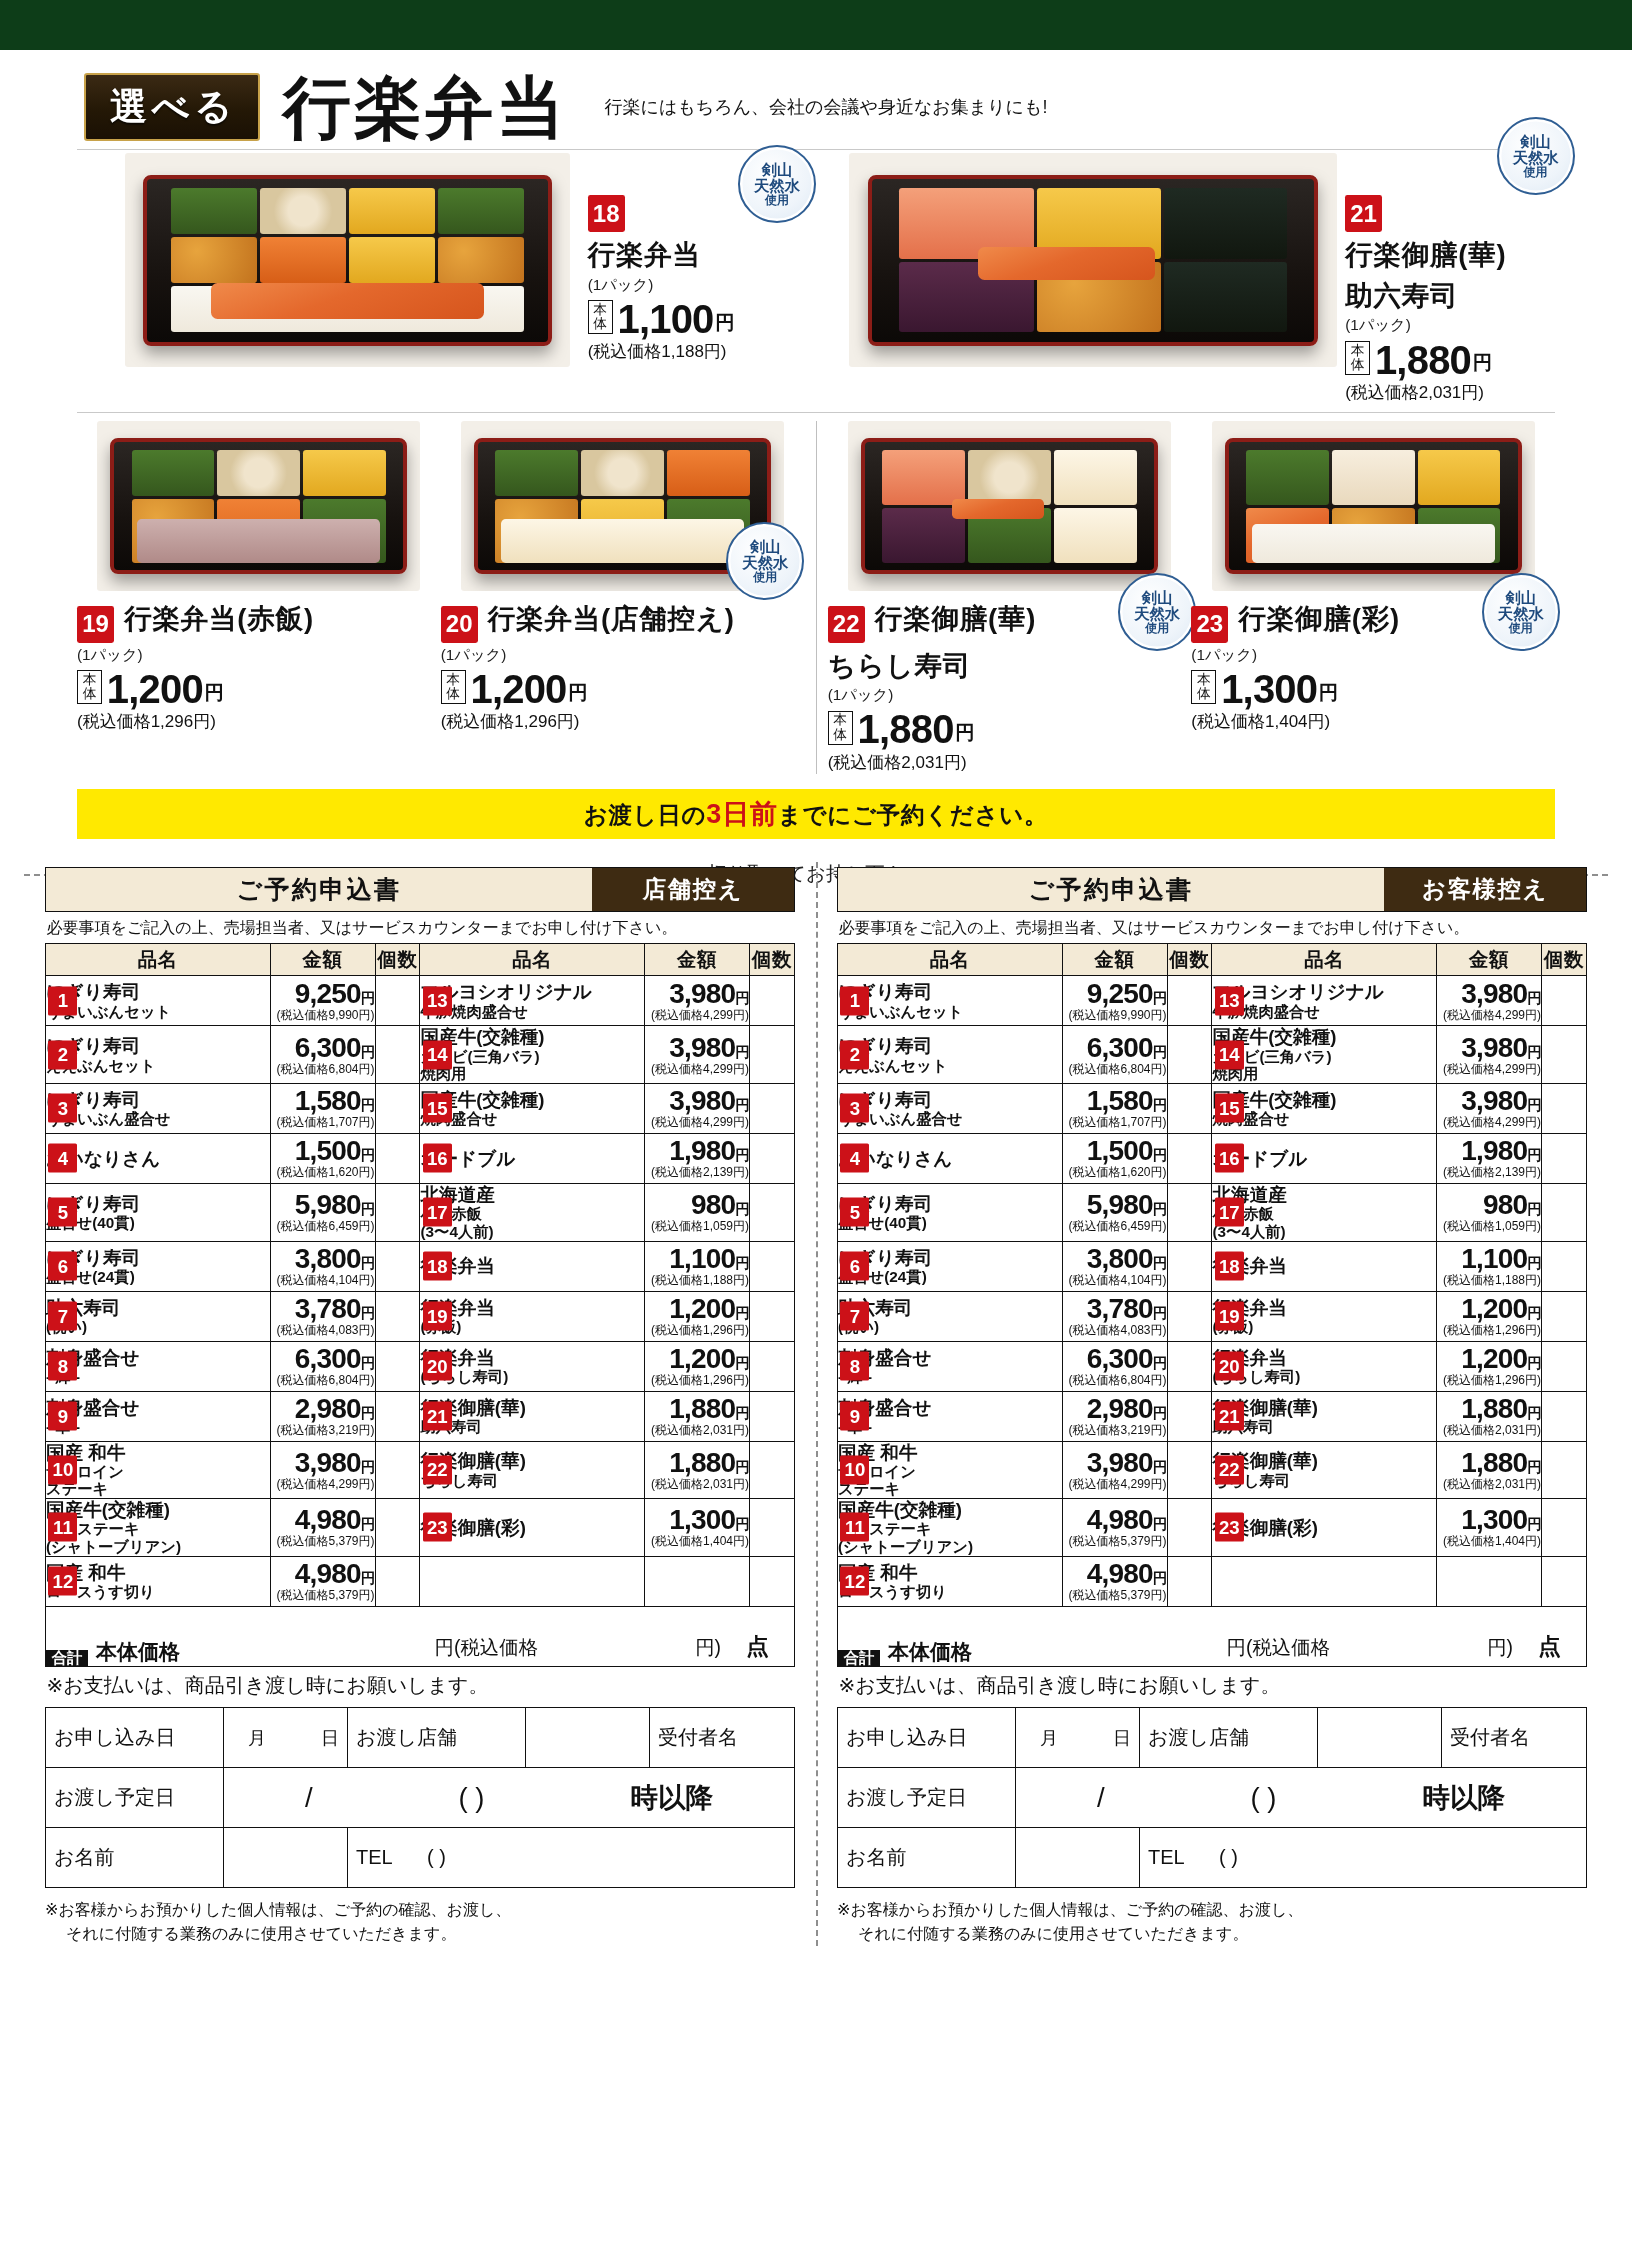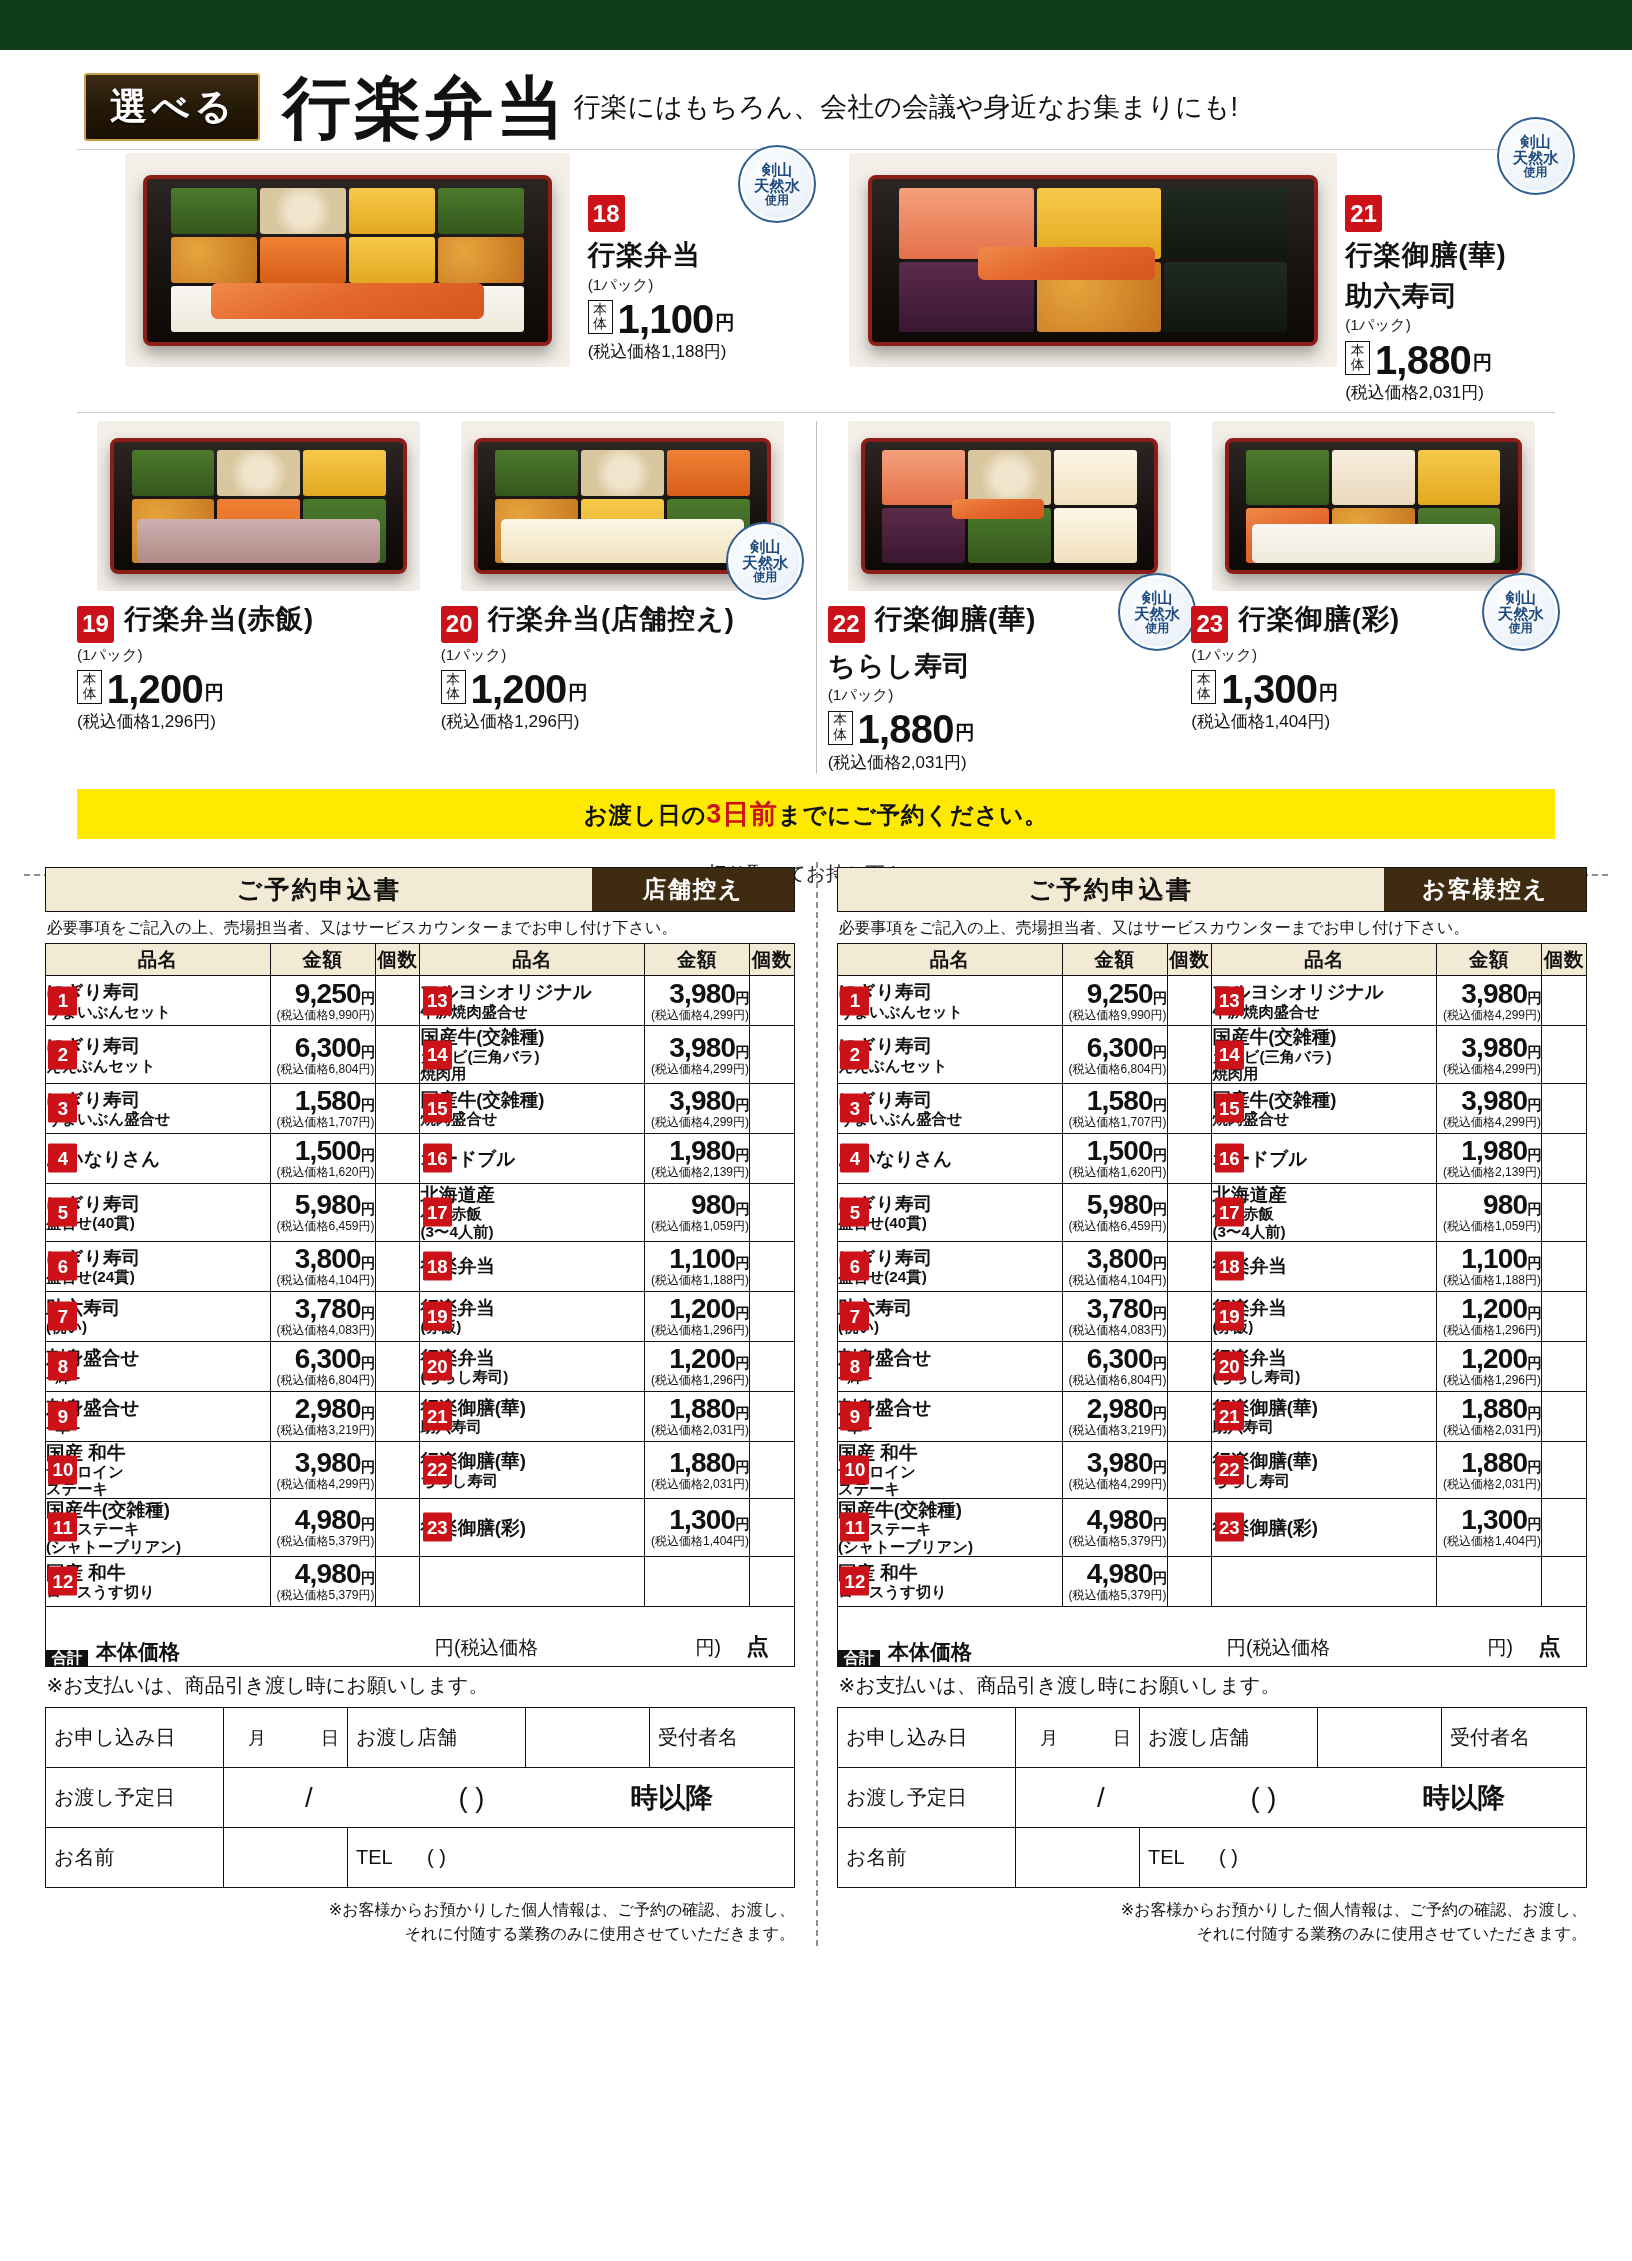--- a/index.html
+++ b/index.html
@@ -33,22 +33,22 @@
   }
   .title-main {
     font-size: 68px;
     font-weight: bold;
     letter-spacing: 3.2px;
     margin-left: 22.6px;
     line-height:1;
     color:#111;
   }
   .title-sub {
-    font-size: 27px;
-    margin-left: 6px;
+    font-size: 18px;
+    margin-left: 37px;
     letter-spacing: 0px;
     color:#111;
     font-weight: 500;
   }
 
   
   .products { position:relative; padding: 0 77px 0 77px; }
 
   .photo {
     border-radius: 3.2px;
@@ -184,21 +184,21 @@
 
   .pay-note { font-size: 20px; margin: 5.7px 0 8px 1.6px; }
 
   table.reserve { width:100%; border-collapse:collapse; table-layout:fixed; }
   table.reserve td { border:1.6px solid #111; font-size: 20px; padding: 8px 8px; height: 60px; vertical-align:middle; }
   .rs-lbl { width: 178px; }
   .rs-sub { font-size: 18px; }
   .big-time { font-size: 27.5px; font-weight:bold; }
   .slash { font-size: 27.5px; }
 
-  .privacy { font-size: 16px; line-height:1.5; margin-top: 9.7px; text-align: right; }
+  .privacy { font-size: 16px; line-height:1.5; margin-top: 9.7px; }
   .privacy div:nth-child(2) { padding-left: 21px; }
 
   
   .prod-top { display:flex; padding-top: 3.2px; }
   .col-left { width: 731px; position:relative; }
   .col-right { width: 731px; position:relative; padding-left: 18px;}
   .divider-v { width:0.8px; background:#bfbfbf; margin: 0 11.3px; }
 
   .photo-18 { width: 452px; height: 214px; margin-left: 48px;}
   .info-18 { padding-left: 18px; padding-top: 42px; }

